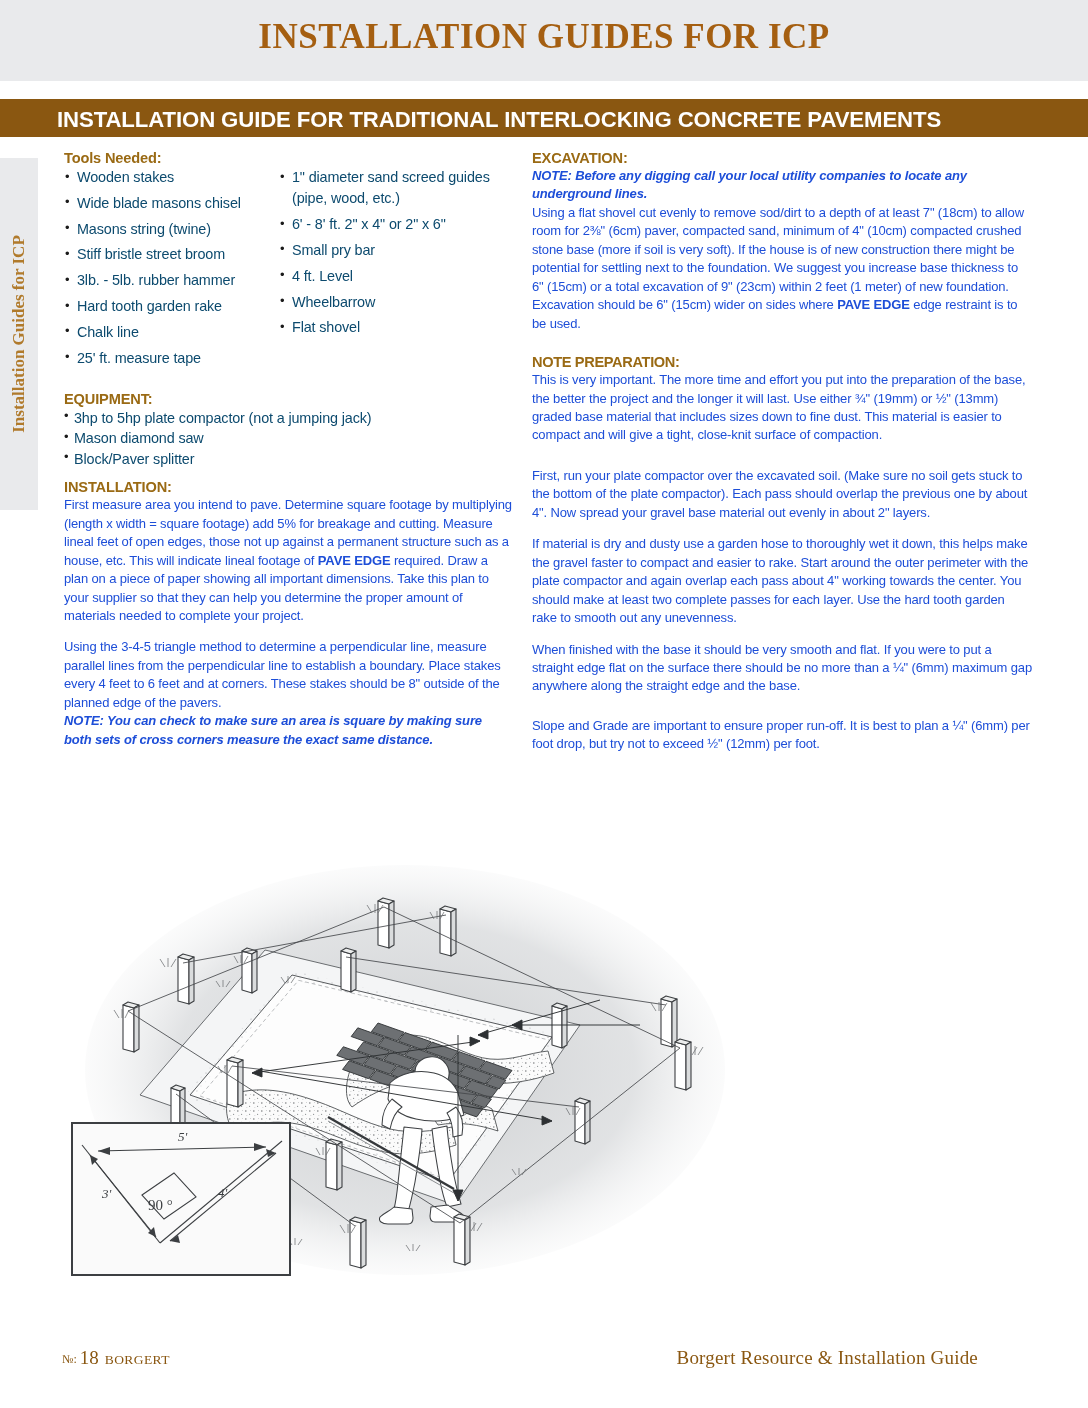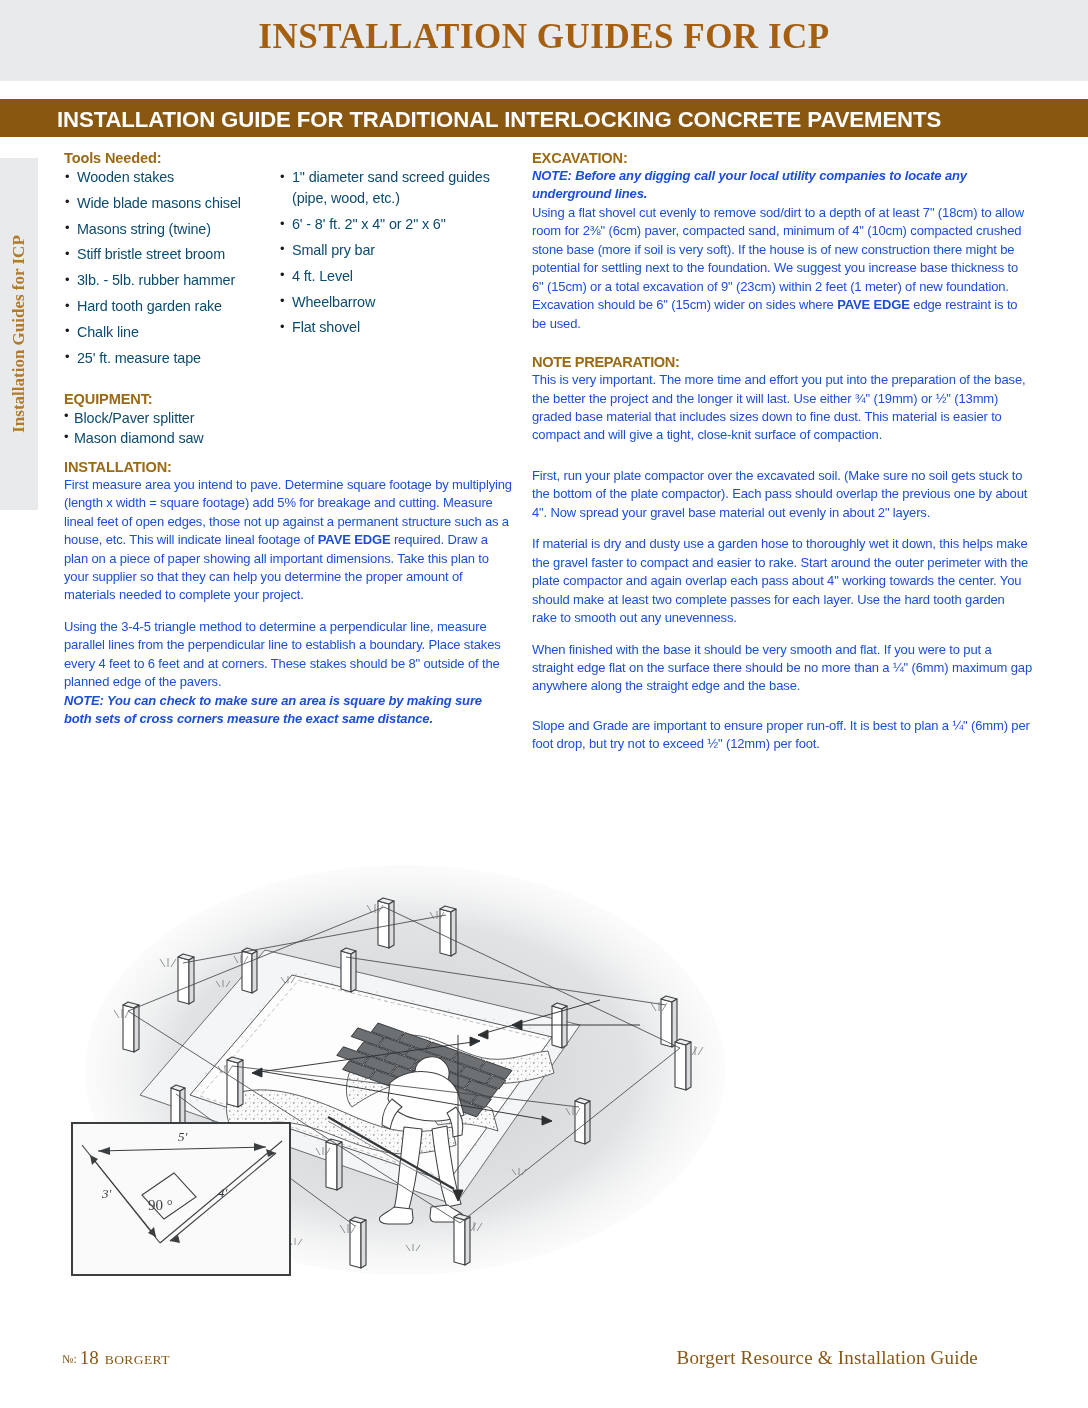--- a/index.html
+++ b/index.html
@@ -251,22 +251,23 @@
         <li>Wheelbarrow</li>
         <li>Flat shovel</li>
       </ul>
     </div>
   </div>
 
   <div class="spacer-eq"></div>
 
   <h3 class="sec-head">EQUIPMENT:</h3>
   <ul class="bullets tightlist">
+    <li>3hp to 5hp plate compactor (not a jumping jack)</li>
+    <li>Mason diamond saw</li>
     <li>Block/Paver splitter</li>
-    <li>Mason diamond saw</li>
   </ul>
 
   <div style="height:10px"></div>
 
   <h3 class="sec-head">INSTALLATION:</h3>
   <p class="body"><span>First measure area you intend to pave. Determine square footage by multiplying (length x width = square footage) add 5% for breakage and cutting. Measure lineal feet of open edges, those not up against a permanent structure such as a house, etc. This will indicate lineal footage of </span><span class="bold">PAVE EDGE</span><span> required. Draw a plan on a piece of paper showing all important dimensions. Take this plan to your supplier so that they can help you determine the proper amount of materials needed to complete your project.</span></p>
 
   <p class="body nogap">Using the 3-4-5 triangle method to determine a perpendicular line, measure parallel lines from the perpendicular line to establish a boundary. Place stakes every 4 feet to 6 feet and at corners. These stakes should be 8" outside of the planned edge of the pavers.</p>
   <p class="body note">NOTE: You can check to make sure an area is square by making sure both sets of cross corners measure the exact same distance.</p>
 

